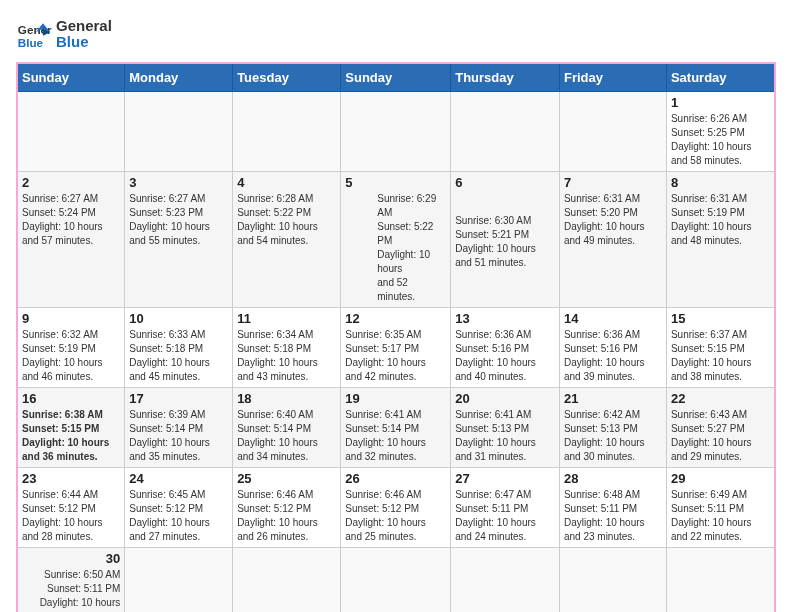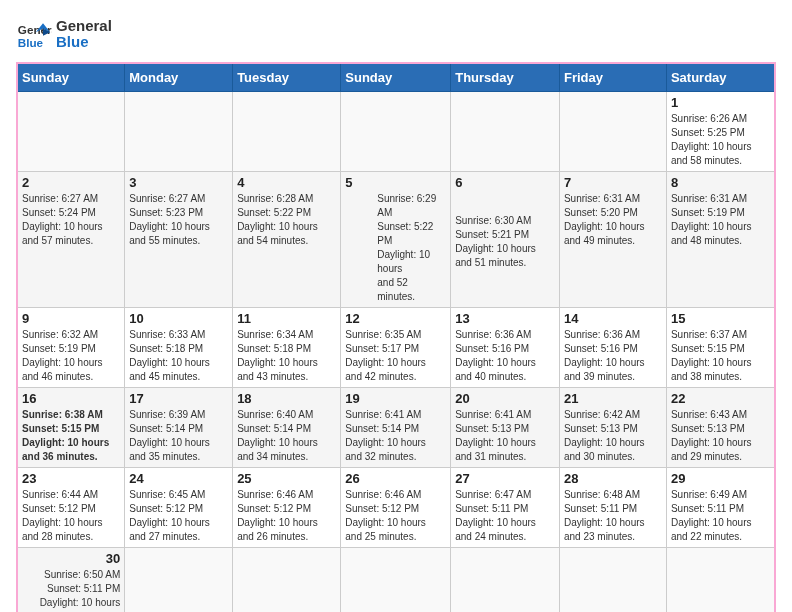--- a/index.html
+++ b/index.html
@@ -276,21 +276,21 @@
           <td style="min-height: 70px;">
             <span class="day-num">21</span>
             <div class="day-info" style="white-space: pre-line;">Sunrise: 6:42 AM
 Sunset: 5:13 PM
 Daylight: 10 hours
 and 30 minutes.</div>
           </td>
           <td style="min-height: 70px;">
             <span class="day-num">22</span>
             <div class="day-info" style="white-space: pre-line;">Sunrise: 6:43 AM
-Sunset: 5:13 PM
+Sunset: 5:27 PM
 Daylight: 10 hours
 and 29 minutes.</div>
           </td>
         </tr>
         <tr>
           <td style="min-height: 70px;">
             <span class="day-num">23</span>
             <div class="day-info" style="white-space: pre-line;">Sunrise: 6:44 AM
 Sunset: 5:12 PM
 Daylight: 10 hours

